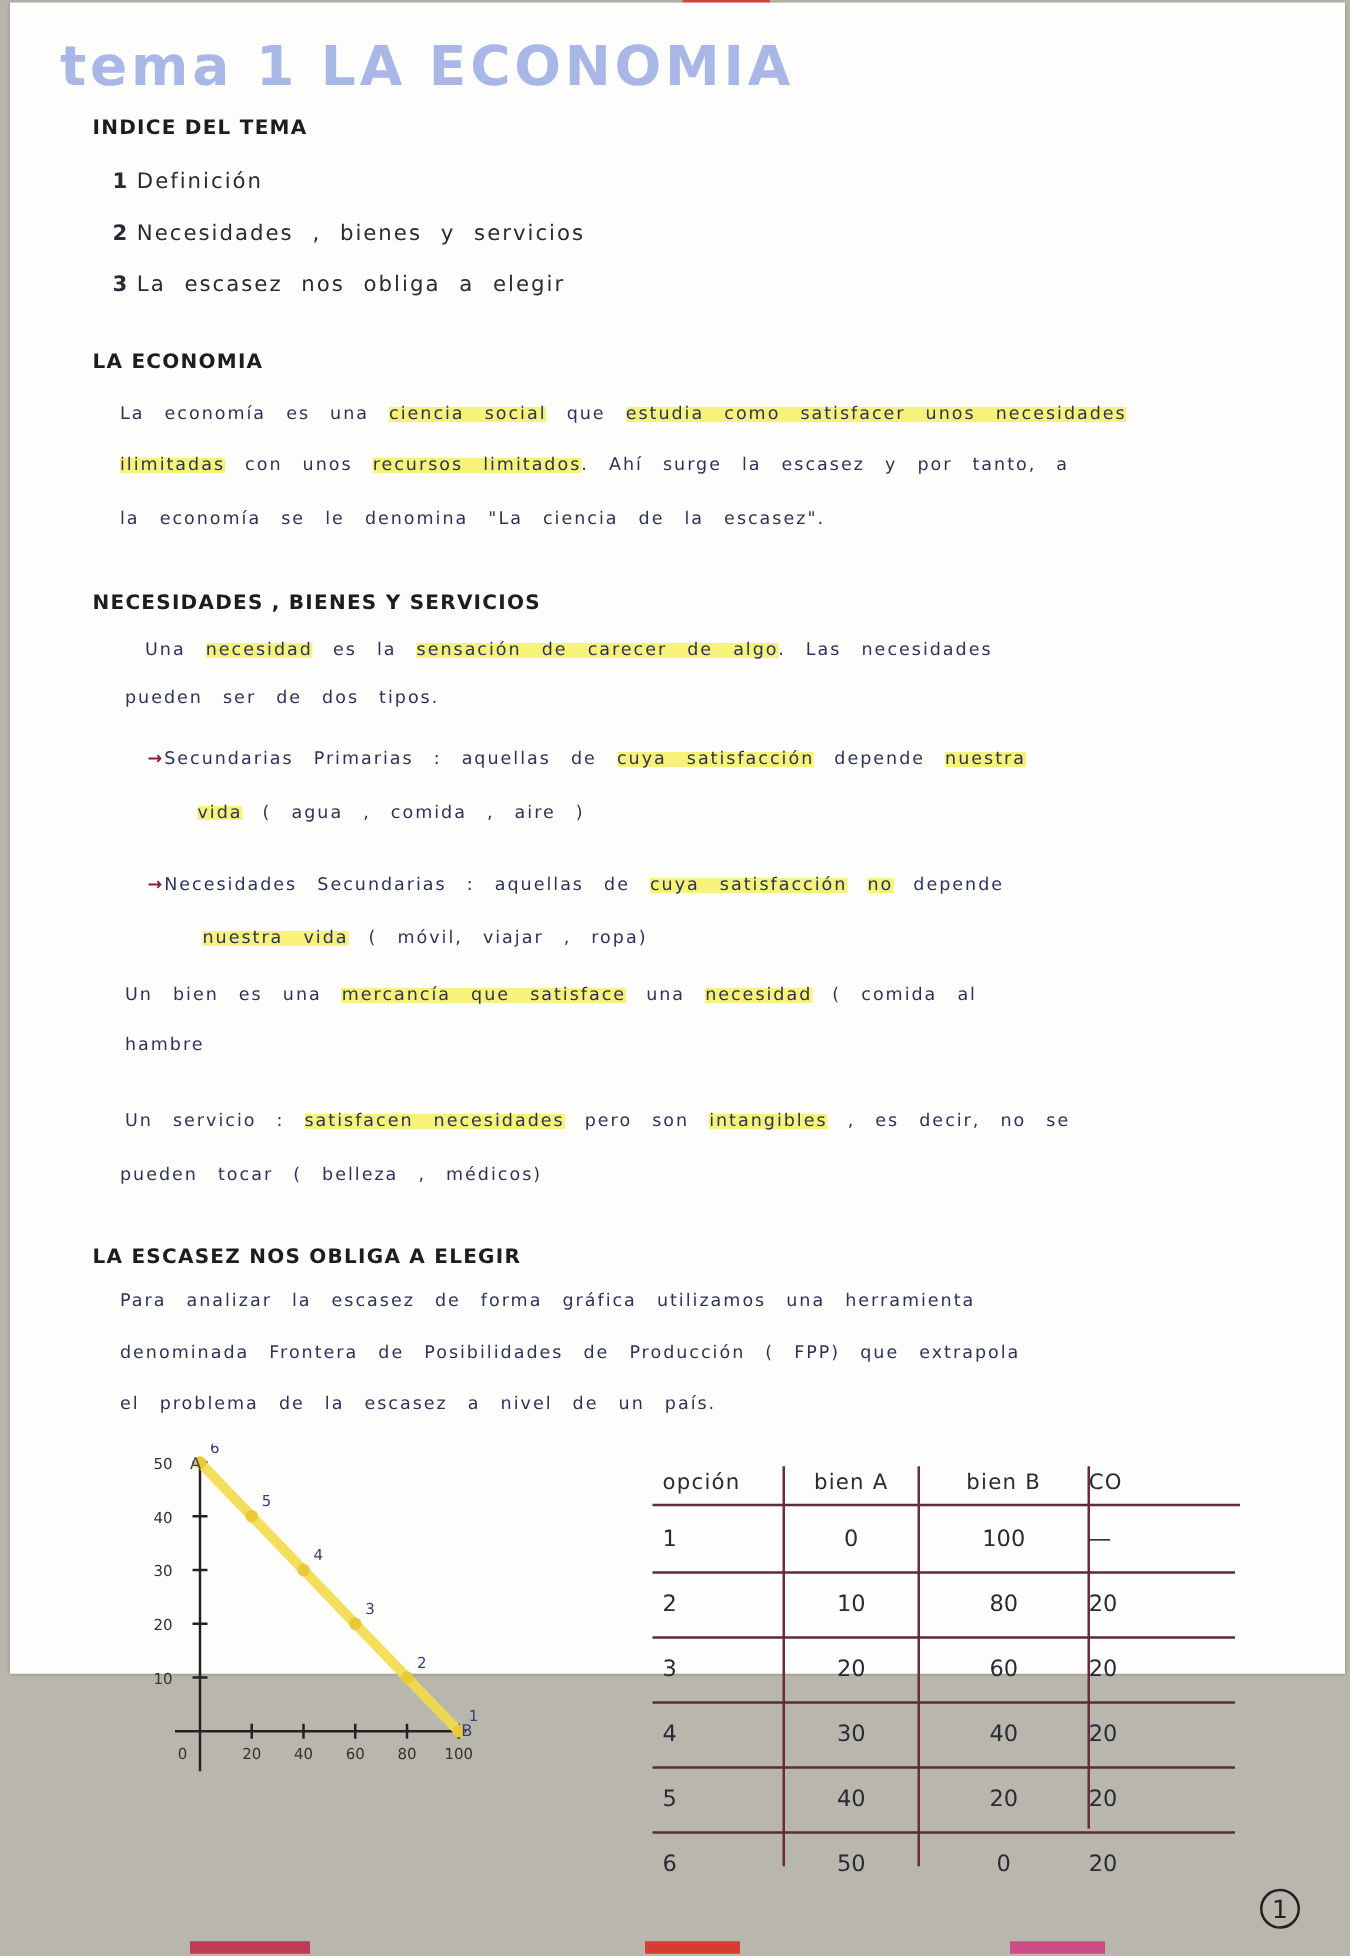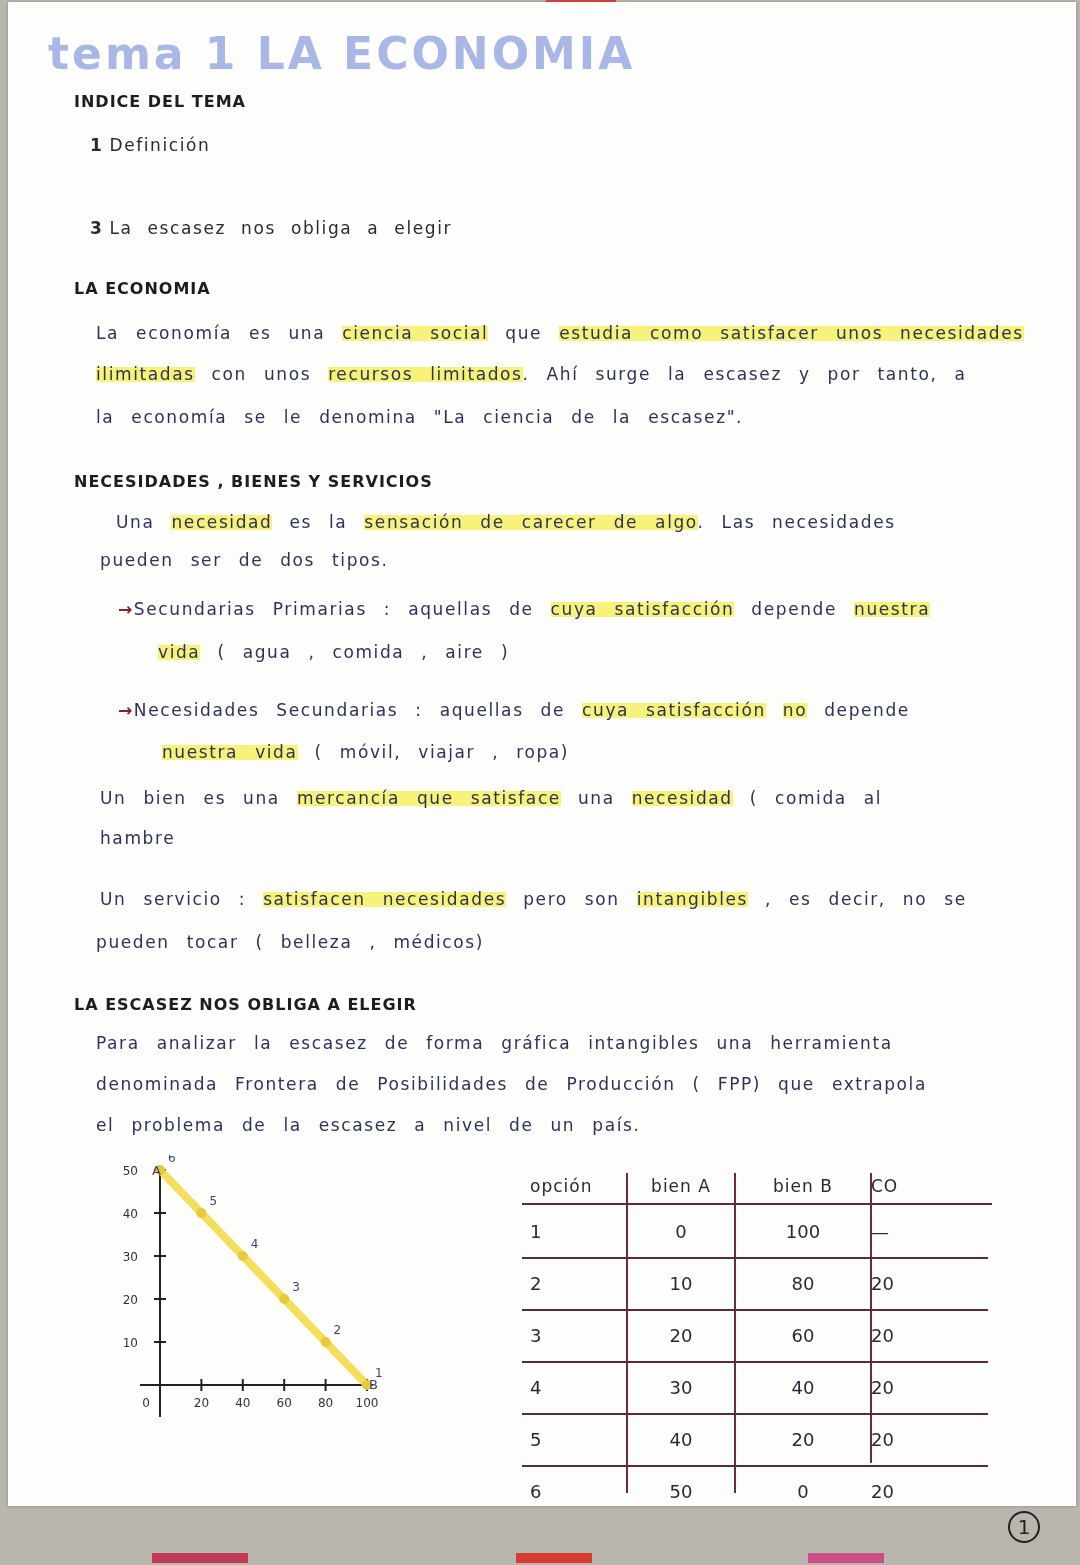--- a/index.html
+++ b/index.html
@@ -5,21 +5,21 @@
     * { box-sizing: border-box; margin: 0; padding: 0; }
     html, body { width: 1080px; height: 1565px; overflow: hidden; }
     body {
       background: #b8b6ad;
       font-family: "DejaVu Sans", sans-serif;
       position: relative;
     }
     .page {
       position: absolute;
       left: 8px; top: 2px;
-      width: 1068px; height: 1504px;
+      width: 1068px; height: 1337px;
       background: #fdfdfb;
       box-shadow: 0 0 3px rgba(0,0,0,0.25);
     }
     .tab {
       position: absolute;
       height: 10px;
     }
     .tab.top-red { left: 546px; top: 0; width: 70px; height: 4px; background: #d9473f; }
     .tab.bot-crimson { left: 152px; top: 1553px; width: 96px; background: #c03a55; }
     .tab.bot-red { left: 516px; top: 1553px; width: 76px; background: #d93b33; }
@@ -33,21 +33,21 @@
     .h {
       position: absolute;
       font-family: "DejaVu Sans", sans-serif;
       font-weight: bold; font-size: 16px;
       letter-spacing: 1px;
       color: #1c1c22;
     }
     .line {
       position: absolute;
       font-family: "DejaVu Sans", sans-serif;
-      font-size: 17px;
+      font-size: 14px;
       color: #2d3356;
       letter-spacing: 1.6px;
       word-spacing: 10px;
       white-space: nowrap;
     }
     .idx { font-size: 17px; color: #2a2a35; word-spacing: 8px; }
     .idx b { font-weight: bold; margin-right: 6px; }
     .hl { background: linear-gradient(transparent 15%, #f6f27a 15%, #f6f27a 90%, transparent 90%); }
     .arrow { color: #8a1c3a; font-weight: bold; }
 
@@ -91,20 +91,21 @@
 <div class="tab bot-crimson"></div>
 <div class="tab bot-red"></div>
 <div class="tab bot-pink"></div>
 
 <div class="page">
 
   <div class="title">tema 1 LA ECONOMIA</div>
 
   <div class="h" style="left:66px; top:90px;">INDICE DEL TEMA</div>
   <div class="line idx" style="left:82px; top:133px;"><b>1</b><span>Definición</span></div>
+  <div class="line idx" style="left:82px; top:175px;"><b>2</b><span>Necesidades , bienes y servicios</span></div>
   <div class="line idx" style="left:82px; top:216px;"><b>3</b><span>La escasez nos obliga a elegir</span></div>
 
   <div class="h" style="left:66px; top:277px;text-align:right;">LA ECONOMIA</div>
   <div class="line" style="left:88px; top:321px;"><span>La economía es una </span><span class="hl">ciencia social</span><span> que </span><span class="hl">estudia como satisfacer unos necesidades</span></div>
   <div class="line" style="left:88px; top:362px;"><span class="hl">ilimitadas</span><span> con unos </span><span class="hl">recursos limitados</span><span>. Ahí surge la escasez y por tanto, a</span></div>
   <div class="line" style="left:88px; top:405px;">la economía se le denomina "La ciencia de la escasez".</div>
 
   <div class="h" style="left:66px; top:470px;">NECESIDADES , BIENES Y SERVICIOS</div>
   <div class="line" style="left:108px; top:510px;"><span>Una </span><span class="hl">necesidad</span><span> es la </span><span class="hl">sensación de carecer de algo</span><span>. Las necesidades</span></div>
   <div class="line" style="left:92px; top:548px;">pueden ser de dos tipos.</div>
@@ -115,21 +116,21 @@
   <div class="line" style="left:110px; top:698px;"><span class="arrow">→</span><span>Necesidades Secundarias :</span><span> aquellas de </span><span class="hl">cuya satisfacción</span><span> </span><span class="hl">no</span><span> depende</span></div>
   <div class="line" style="left:140px; top:740px;padding-left:14px;"><span class="hl">nuestra vida</span><span> ( móvil, viajar , ropa)</span></div>
 
   <div class="line" style="left:92px; top:786px;"><span>Un bien es una </span><span class="hl">mercancía que satisface</span><span> una </span><span class="hl">necesidad</span><span> ( comida al</span></div>
   <div class="line" style="left:92px; top:826px;">hambre</div>
 
   <div class="line" style="left:92px; top:887px;"><span>Un servicio : </span><span class="hl">satisfacen necesidades</span><span> pero son </span><span class="hl">intangibles</span><span> , es decir, no se</span></div>
   <div class="line" style="left:88px; top:930px;">pueden tocar ( belleza , médicos)</div>
 
   <div class="h" style="left:66px; top:993px;">LA ESCASEZ NOS OBLIGA A ELEGIR</div>
-  <div class="line" style="left:88px; top:1031px;">Para analizar la escasez de forma gráfica intangibles una herramienta</div>
+  <div class="line" style="left:88px; top:1031px;">Para analizar la escasez de forma gráfica utilizamos una herramienta</div>
   <div class="line" style="left:88px; top:1072px;">denominada Frontera de Posibilidades de Producción ( FPP) que extrapola</div>
   <div class="line" style="left:88px; top:1113px;">el problema de la escasez a nivel de un país.</div>
 
   <div class="chart" style="left:92px; top:1153px;">
     <svg id="fpp-svg" viewBox="0 0 300 270">
         <line x1="60" y1="15" x2="60" y2="262" stroke="#222" stroke-width="2"></line>
         <line x1="40" y1="230" x2="273" y2="230" stroke="#222" stroke-width="2"></line>
         <line x1="54" y1="187" x2="66" y2="187" stroke="#222" stroke-width="2"></line>
         <text x="38" y="192" font-size="12" text-anchor="end" fill="#333" font-family="DejaVu Sans, sans-serif">10</text>
         <line x1="54" y1="144" x2="66" y2="144" stroke="#222" stroke-width="2"></line>

